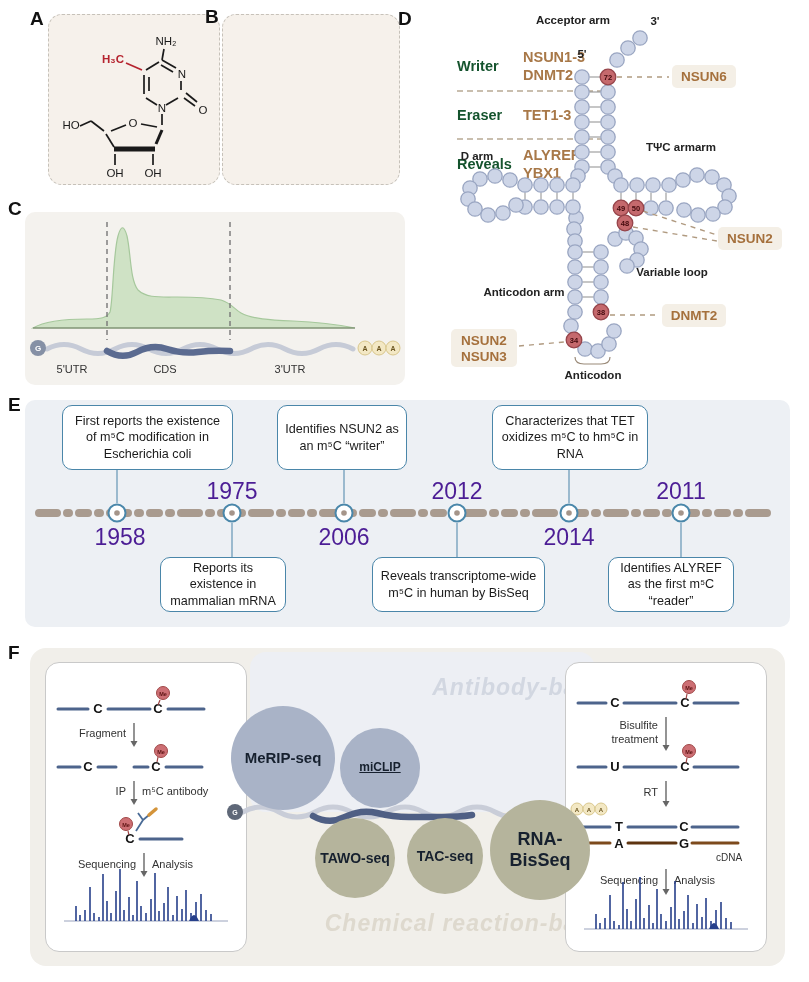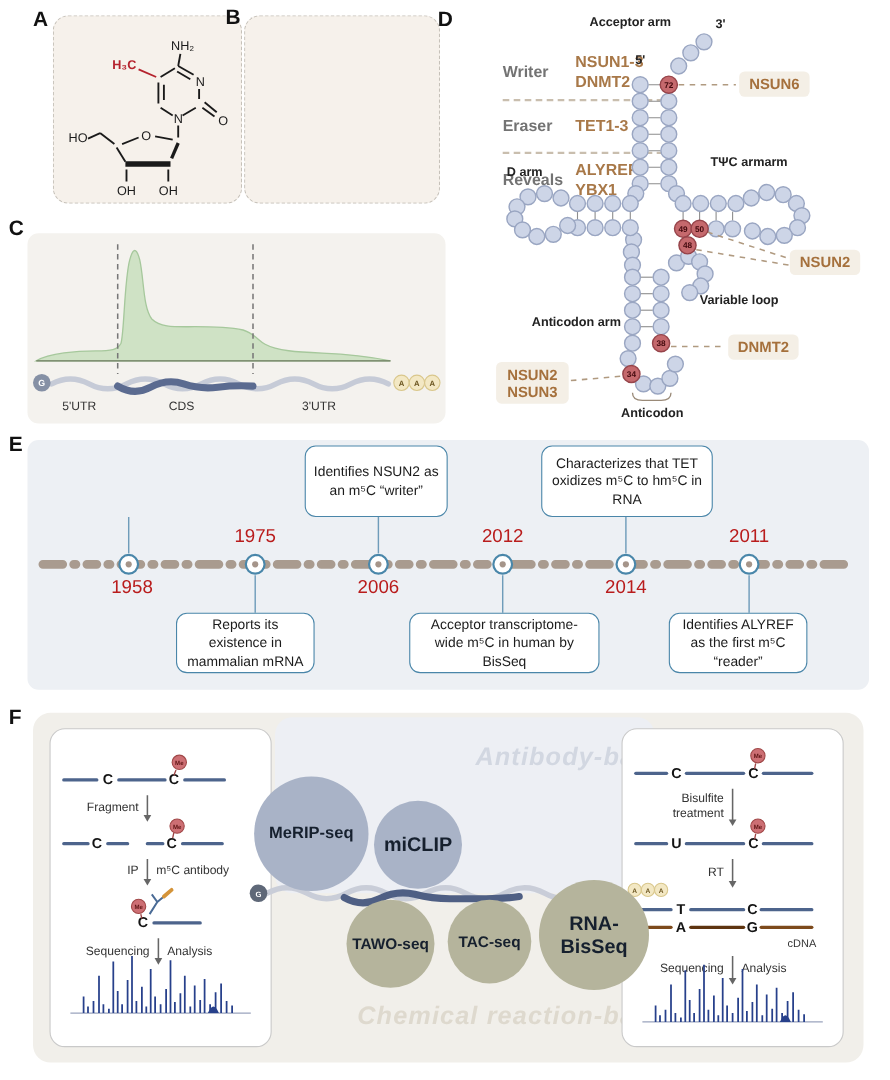--- a/index.html
+++ b/index.html
@@ -11,28 +11,28 @@
   .softgray{background:#f4f2ee;border-radius:10px;}
   .bluegray{background:#edf0f4;border-radius:10px;}
   .fwrap{background:#f1efea;border-radius:16px;}
   svg text{font-family:"Liberation Sans",sans-serif;}
 
   
   .b-inner{position:absolute;left:234px;top:28px;width:156px;height:144px;
            display:flex;flex-direction:column;}
   .brow{flex:1;display:flex;align-items:center;}
   .brow+.brow{border-top:2px dashed #c9beae;}
-  .brole{width:66px;font-weight:bold;font-size:14.5px;color:#737373;}
+  .brole{width:66px;font-weight:bold;font-size:14.5px;color:#14532d;}
   .bprot{font-weight:bold;font-size:14.5px;color:#a87848;line-height:1.25;}
 
   
   .ebox{position:absolute;background:#fff;border:1.6px solid #4a86a9;border-radius:10px;
         display:flex;align-items:center;justify-content:center;text-align:center;
         font-size:12.6px;color:#1b1b1b;line-height:1.3;padding:3px 6px;box-sizing:border-box;z-index:3;}
-  .year{position:absolute;width:80px;text-align:center;font-size:17px;color:#b91c1c;z-index:3;}
+  .year{position:absolute;width:80px;text-align:center;font-size:23px;color:#4c1d95;z-index:3;}
 
   
   .tint{position:absolute;left:220px;top:4px;width:345px;height:160px;background:#edeff4;border-radius:16px;z-index:0;}
   .fcard{position:absolute;width:200px;height:288px;background:#fff;border:1.2px solid #c9c9c9;border-radius:14px;z-index:1;}
   .fheading{position:absolute;left:150px;width:440px;text-align:right;font-style:italic;
             font-weight:bold;font-size:23px;letter-spacing:1px;z-index:1;}
   .bubble{position:absolute;border-radius:50%;display:flex;flex-direction:column;align-items:center;
           justify-content:center;text-align:center;font-weight:bold;color:#16202e;z-index:3;line-height:1.15;}
   .bubble.blue{background:#a9b3c7;}
   .bubble.olive{background:#b5b49c;}
@@ -319,24 +319,25 @@
         <circle cx="319" cy="113" r="8.5" fill="#ffffff" stroke="#4a87aa" stroke-width="2"></circle>
           <circle cx="319" cy="113" r="2.8" fill="#a5958a"></circle>
         <circle cx="432" cy="113" r="8.5" fill="#ffffff" stroke="#4a87aa" stroke-width="2"></circle>
           <circle cx="432" cy="113" r="2.8" fill="#a5958a"></circle>
         <circle cx="544" cy="113" r="8.5" fill="#ffffff" stroke="#4a87aa" stroke-width="2"></circle>
           <circle cx="544" cy="113" r="2.8" fill="#a5958a"></circle>
         <circle cx="656" cy="113" r="8.5" fill="#ffffff" stroke="#4a87aa" stroke-width="2"></circle>
           <circle cx="656" cy="113" r="2.8" fill="#a5958a"></circle>
       </g>
     </svg>
+    <div class="ebox" style="left:37px;top:5px;width:171px;height:65px;">First reports the existence of m⁵C modification in Escherichia coli</div>
     <div class="ebox" style="left:252px;top:5px;width:130px;height:65px;">Identifies NSUN2 as an m⁵C “writer”</div>
     <div class="ebox" style="left:467px;top:5px;width:156px;height:65px;">Characterizes that TET oxidizes m⁵C to hm⁵C in RNA</div>
     <div class="ebox" style="left:135px;top:157px;width:126px;height:55px;">Reports its existence in mammalian mRNA</div>
-    <div class="ebox" style="left:347px;top:157px;width:173px;height:55px;">Acceptor transcriptome-wide m⁵C in human by BisSeq</div>
+    <div class="ebox" style="left:347px;top:157px;width:173px;height:55px;">Reveals transcriptome-wide m⁵C in human by BisSeq</div>
     <div class="ebox" style="left:583px;top:157px;width:126px;height:55px;">Identifies ALYREF as the first m⁵C “reader”</div>
     <div class="year" style="left:55px;top:124px;">1958</div>
     <div class="year" style="left:167px;top:78px;">1975</div>
     <div class="year" style="left:279px;top:124px;">2006</div>
     <div class="year" style="left:392px;top:78px;">2012</div>
     <div class="year" style="left:504px;top:124px;">2014</div>
     <div class="year" style="left:616px;top:78px;">2011</div>
   </div>
 
   <div class="panel-box fwrap" style="left:30px;top:648px;width:755px;height:318px;">
@@ -353,21 +354,21 @@
         <circle cx="352" cy="13" r="6" fill="#f3e8c4" stroke="#d9c78c"></circle>
         <circle cx="364" cy="13" r="6" fill="#f3e8c4" stroke="#d9c78c"></circle>
         <circle cx="376" cy="13" r="6" fill="#f3e8c4" stroke="#d9c78c"></circle>
         <text x="352" y="15.5" font-size="6" font-weight="bold" fill="#6b5520" text-anchor="middle">A</text>
         <text x="364" y="15.5" font-size="6" font-weight="bold" fill="#6b5520" text-anchor="middle">A</text>
         <text x="376" y="15.5" font-size="6" font-weight="bold" fill="#6b5520" text-anchor="middle">A</text>
       </g>
     </svg>
 
     <div class="bubble blue" style="left:201px;top:58px;width:104px;height:104px;font-size:15px;">MeRIP-seq</div>
-    <div class="bubble blue" style="left:310px;top:80px;width:80px;height:80px;font-size:18px;">miCLIP</div>
+    <div class="bubble blue" style="left:310px;top:80px;width:80px;height:80px;font-size:12px;text-decoration:underline;">miCLIP</div>
     <div class="bubble olive" style="left:377px;top:170px;width:76px;height:76px;font-size:14px;">TAC-seq</div>
     <div class="bubble olive" style="left:285px;top:170px;width:80px;height:80px;font-size:14px;">TAWO-seq</div>
     <div class="bubble olive" style="left:460px;top:152px;width:100px;height:100px;font-size:18px;">RNA-BisSeq</div>
 
     <div class="fcard" style="left:15px;top:14px;">
       <svg width="200" height="288" viewBox="0 0 200 288">
         <g stroke="#4d648c" stroke-width="3" stroke-linecap="round">
           <path d="M12,46 H42"></path>
             <path d="M62,46 H104"></path>
             <path d="M122,46 H158"></path>

